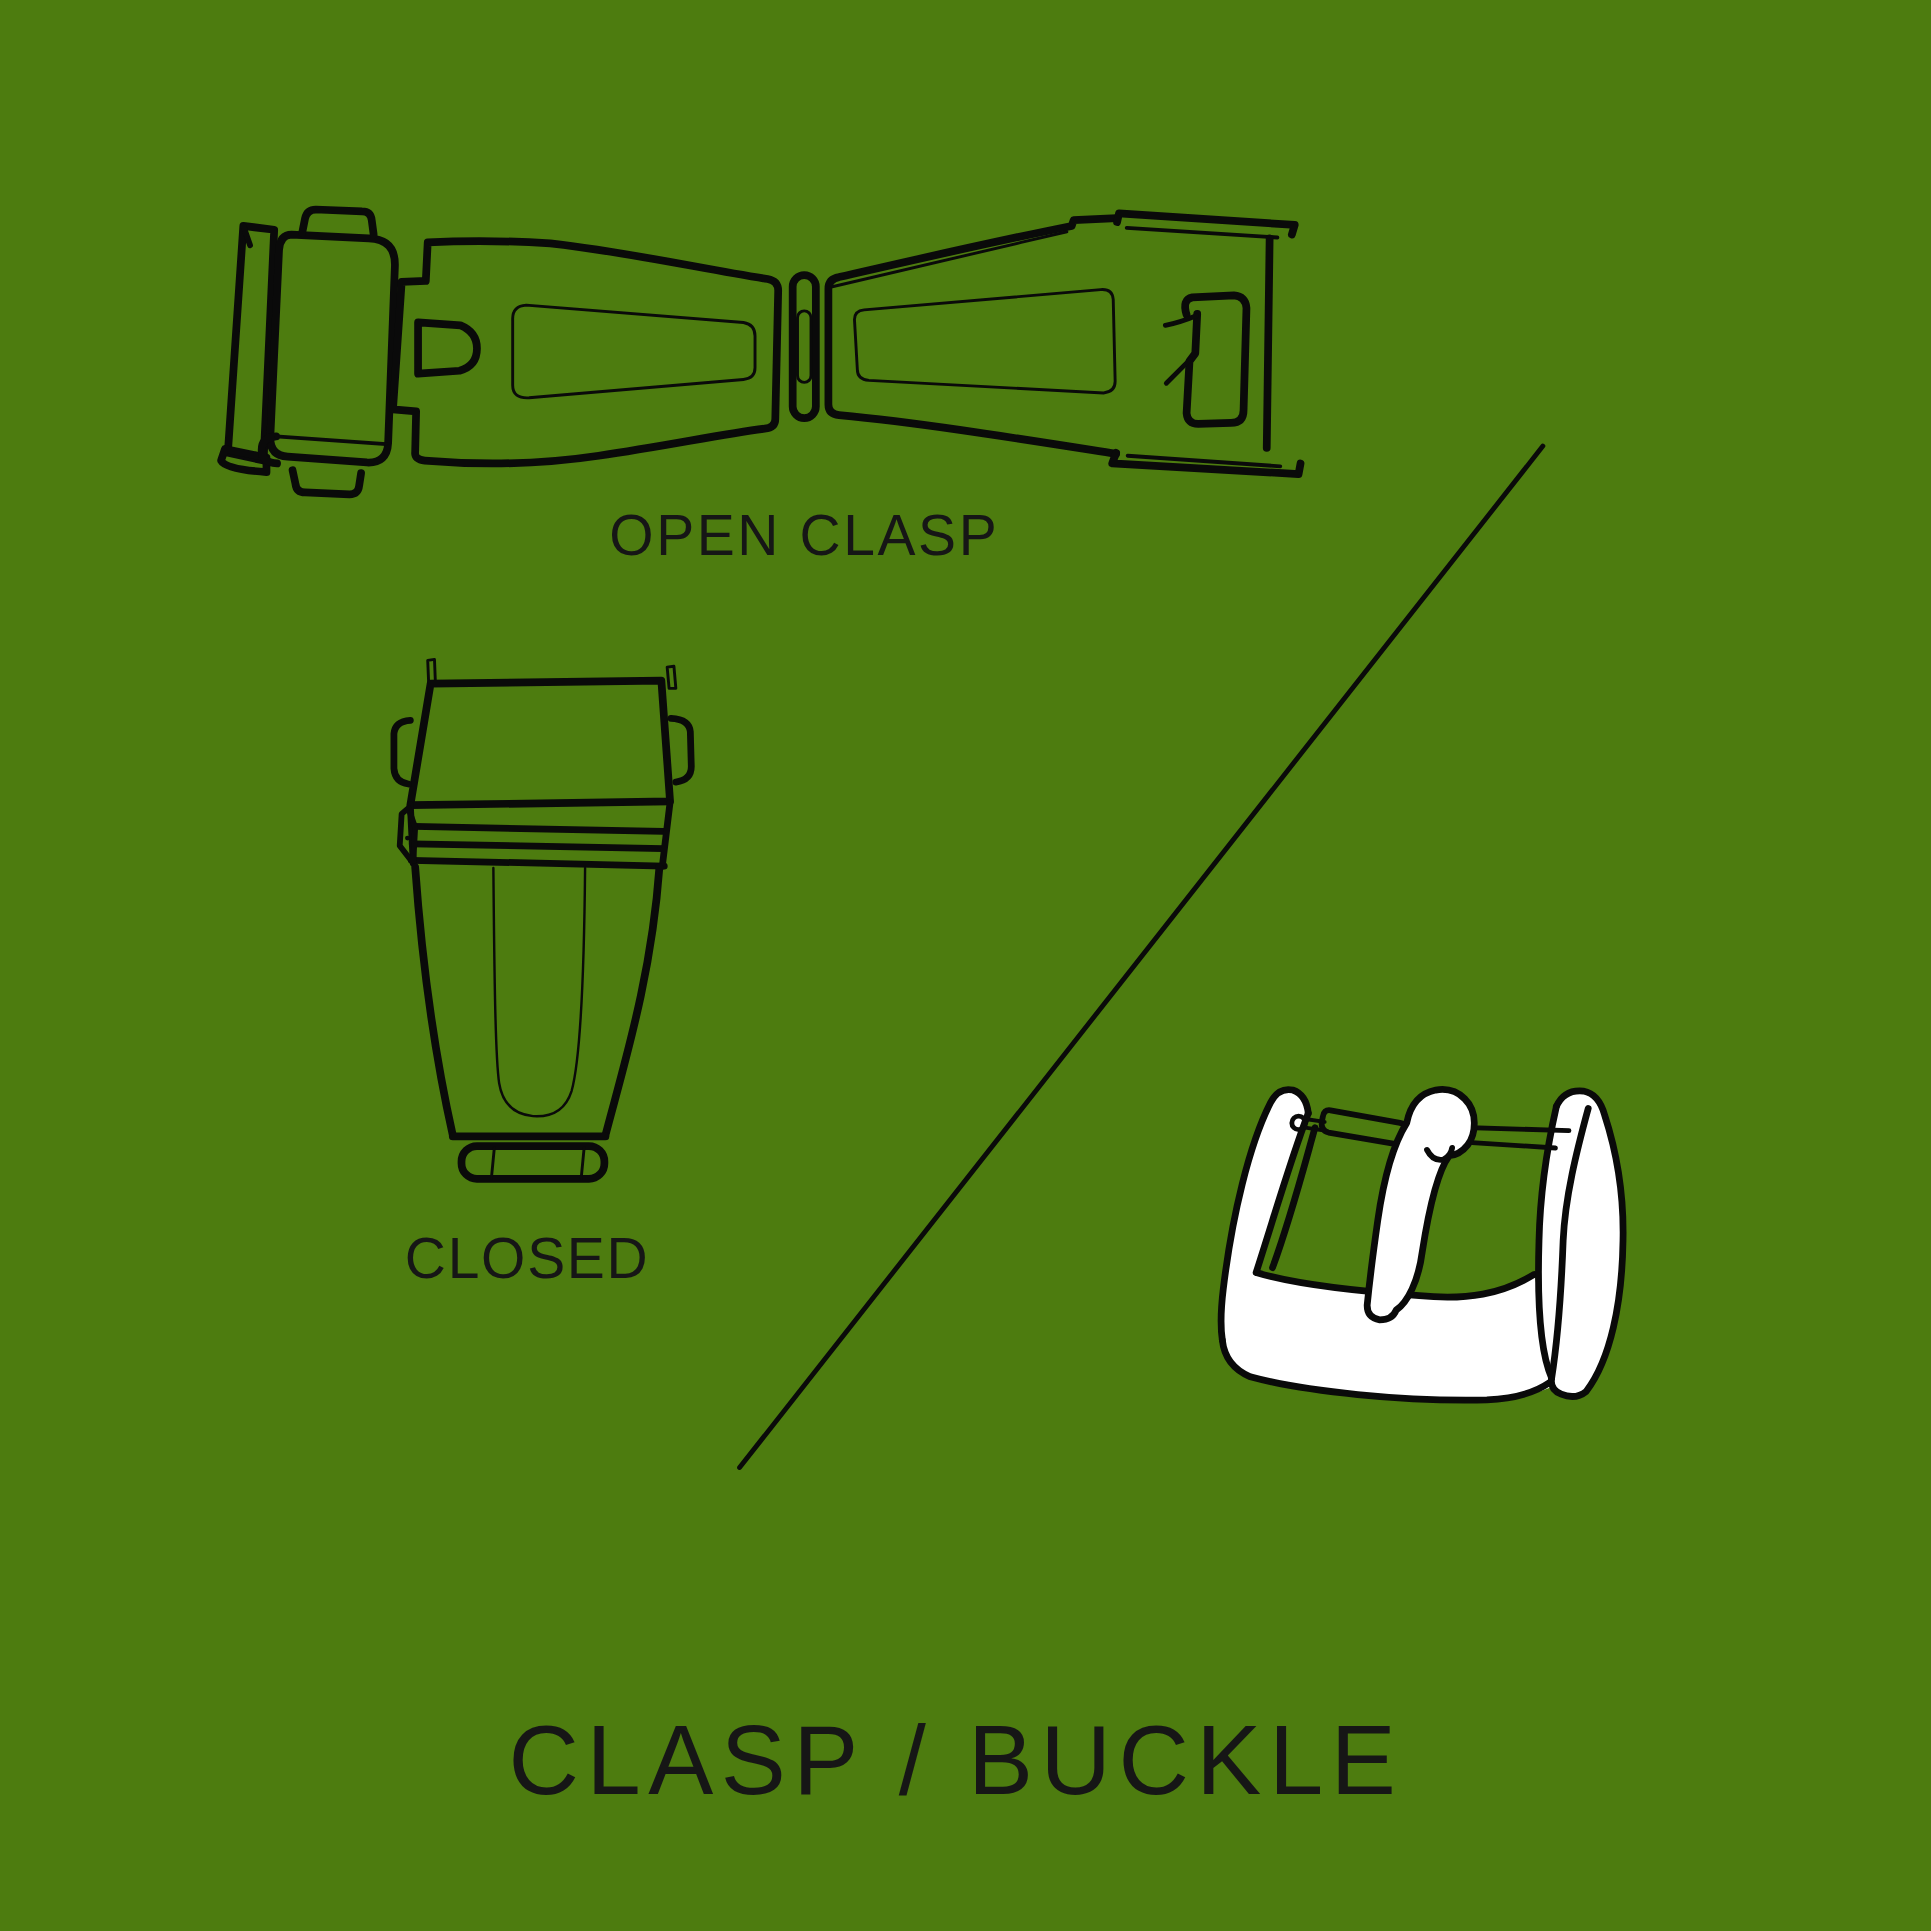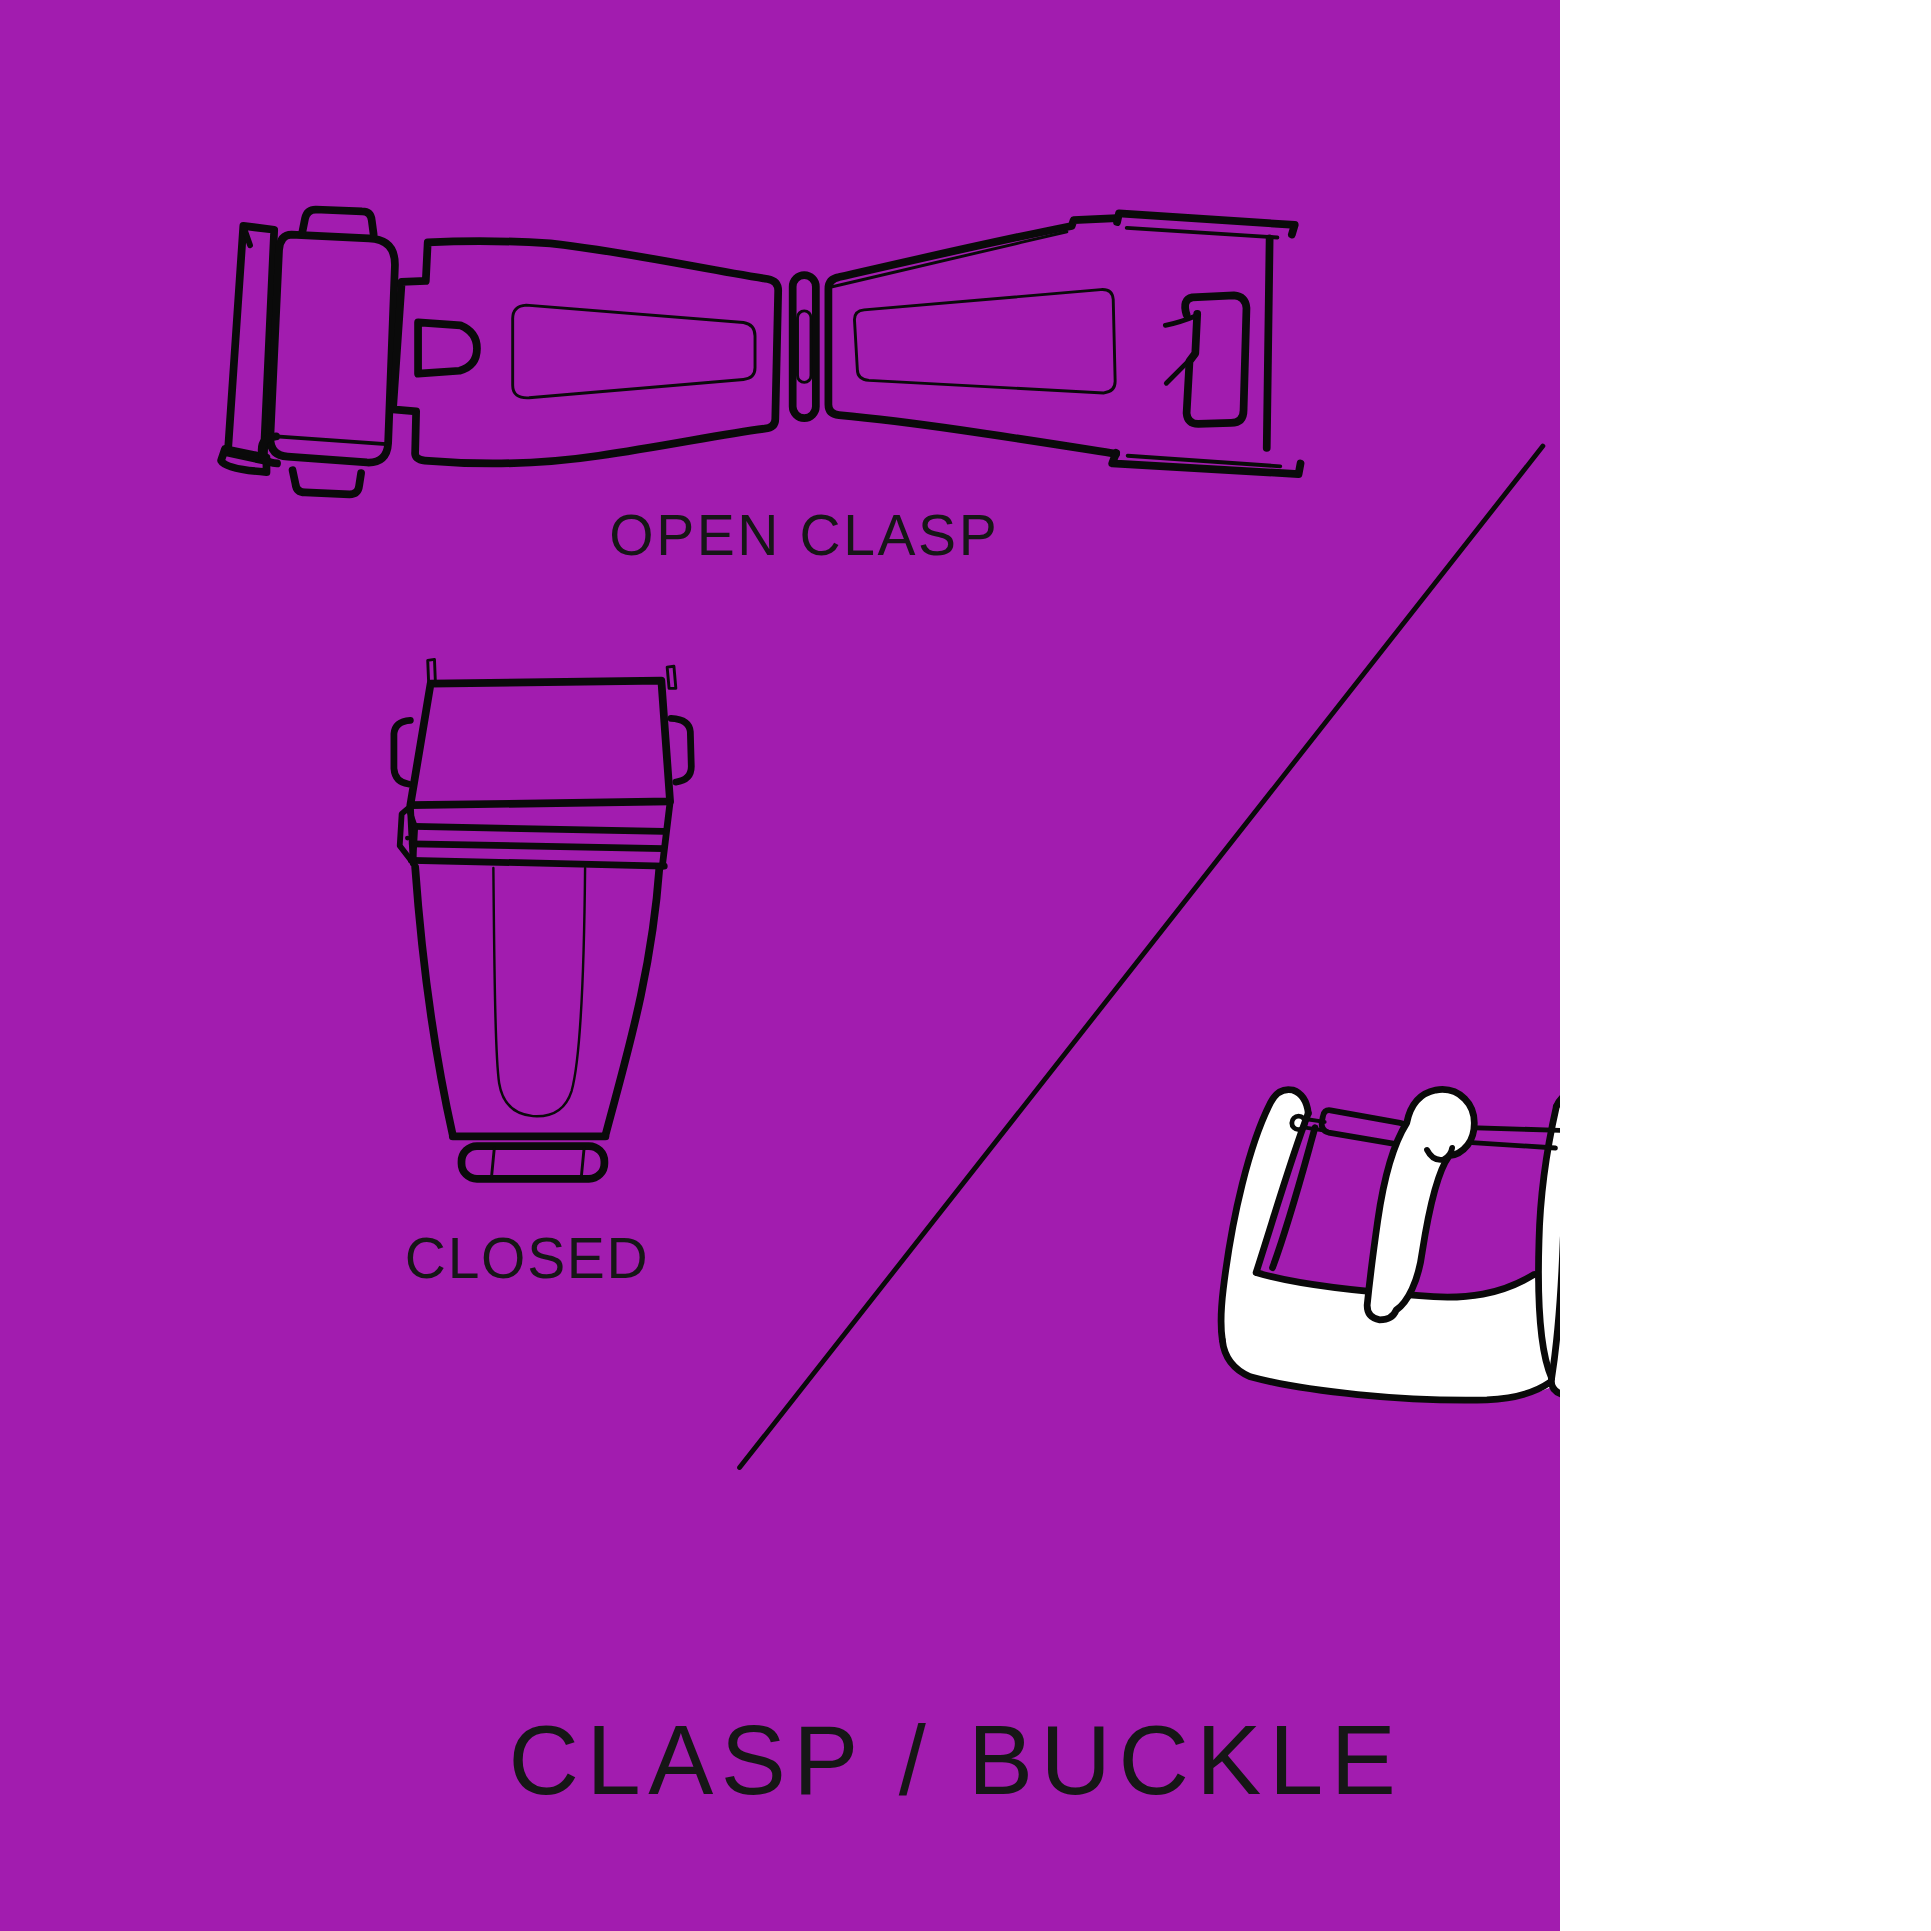--- a/index.html
+++ b/index.html
@@ -1,16 +1,16 @@
 <!DOCTYPE html>
 <html><head>
 <meta charset="utf-8">
 <style>
   html,body{margin:0;padding:0;background:#fff;}
-  #page{width:1560px;height:1931px;position:relative;background:#a21caf;overflow:hidden;text-align:center;}
+  #page{width:1931px;height:1931px;position:relative;background:#4d7c0f;overflow:hidden;text-align:center;}
   svg{position:absolute;top:0;left:0;}
   text{font-family:"Liberation Sans",sans-serif;fill:#161616;}
 </style>
 </head>
 <body>
 <div id="page">
 <svg width="1931" height="1931" viewBox="0 0 2000 2000">
   <g fill="none" stroke="#0a0a0a" stroke-linecap="round" stroke-linejoin="round">
 
     <path d="M 252,234 L 284,238 L 273,477 L 236,469 Z" stroke-width="8"></path>

